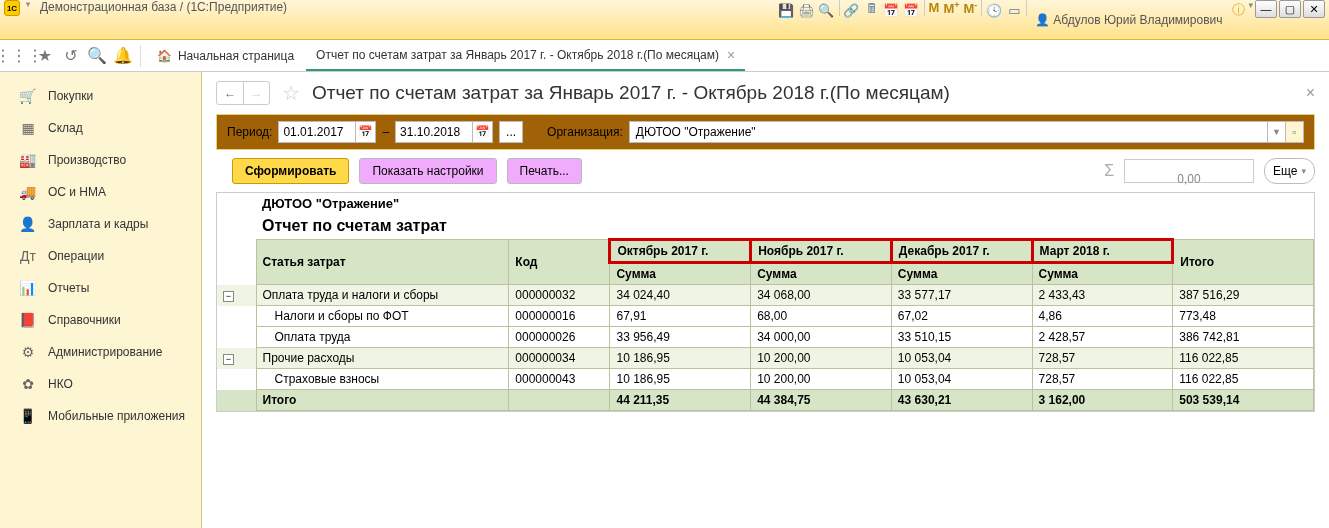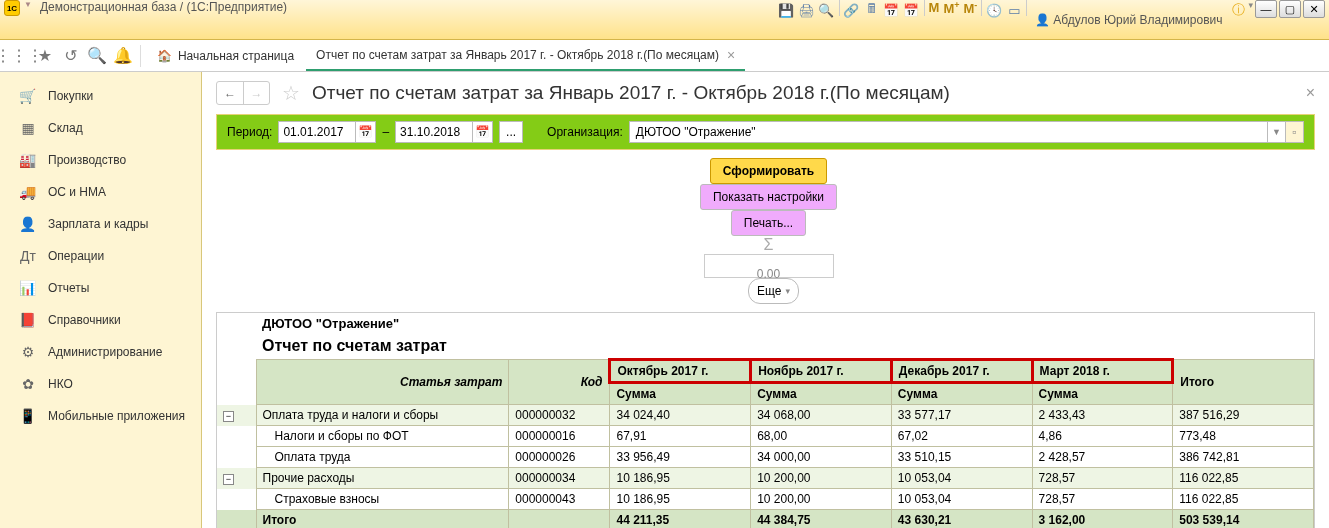--- a/index.html
+++ b/index.html
@@ -37,49 +37,49 @@
 .content { flex: 1; display: flex; flex-direction: column; }
 
 .page-hdr { height: 42px; display: flex; align-items: center; padding: 0 14px; }
 .nav-box { display: flex; border: 1px solid #ccc; border-radius: 3px; }
 .nav-btn { width: 26px; height: 22px; display: flex; align-items: center; justify-content: center; color: #666; cursor: pointer; }
 .nav-btn + .nav-btn { border-left: 1px solid #ccc; }
 .star-icon { margin: 0 12px; color: #ccc; font-size: 20px; cursor: pointer; }
 .page-title { font-size: 19px; color: #333; }
 .page-close { margin-left: auto; color: #999; font-size: 16px; cursor: pointer; }
 
-.params { margin: 0 14px 8px 14px; background: #84cc16; border: 1px solid #e8d278; padding: 6px 10px; display: flex; align-items: center; }
+.params { margin: 0 14px 8px 14px; background: #a16207; border: 1px solid #e8d278; padding: 6px 10px; display: flex; align-items: center; }
 .plabel { margin-right: 6px; }
 .pinput { height: 22px; border: 1px solid #bbb; background: #fff; padding: 0 4px; display: flex; align-items: center; }
 .pinput.date { width: 78px; }
 .pinput.cal { width: 20px; justify-content: center; color: #888; cursor: pointer; border-left: none; }
 .pdash { margin: 0 6px; }
 .pdots { width: 24px; height: 22px; border: 1px solid #bbb; background: #fff; margin-left: 6px; display: flex; align-items: center; justify-content: center; cursor: pointer; }
 .plabel2 { margin-left: 24px; margin-right: 6px; }
 .org-input { flex: 1; height: 22px; border: 1px solid #bbb; background: #fff; padding: 0 6px; display: flex; align-items: center; }
 .org-drop { width: 18px; height: 22px; border: 1px solid #bbb; border-left: none; background: #fff; display: flex; align-items: center; justify-content: center; color: #888; cursor: pointer; font-size: 9px; }
 .org-x { width: 18px; height: 22px; border: 1px solid #bbb; border-left: none; background: #fef5d3; display: flex; align-items: center; justify-content: center; color: #888; cursor: pointer; }
 
-.actions { margin: 0 14px 8px 30px; display: flex; align-items: center; flex-direction: column; }
+.actions { margin: 0 14px 8px 30px; display: flex; align-items: center; }
 .btn-primary { height: 26px; background: #ffd94a; border: 1px solid #cc9900; border-radius: 3px; padding: 0 12px; font-weight: bold; cursor: pointer; margin-right: 10px; }
 .btn-sec { height: 26px; background: #f0abfc; border: 1px solid #bbb; border-radius: 3px; padding: 0 12px; cursor: pointer; margin-right: 10px; }
 .act-spacer { flex: 1; }
 .sigma { color: #aaa; font-size: 16px; margin-right: 10px; }
 .sum-field { width: 130px; height: 24px; border: 1px solid #ccc; text-align: center; padding: 8px 6px; line-height: 22px; color: #888; margin-right: 10px; }
 .more-btn { height: 26px; background: #fff; border: 1px solid #bbb; border-radius: 12px; padding: 0 8px; cursor: pointer; display: flex; align-items: center; }
 .more-btn::after { content: "▾"; margin-left: 4px; font-size: 9px; color: #888; }
 
 .report-box { margin: 0 14px; border: 1px solid #ccc; overflow: auto; }
 .report { border-collapse: collapse; width: 100%; }
 .report td, .report th { border: 1px solid #c0c0a0; padding: 3px 6px; text-align: left; white-space: nowrap; }
 .report .no-b { border: none; }
 .report .subtitle { font-weight: bold; font-size: 13px; }
 .report .rtitle { font-weight: bold; font-size: 16px; }
 .hdr-cell { background: #d5e5c5; font-weight: bold; text-align: center; }
-.hdr-cell.left { text-align: right; font-style: italic; }
+.hdr-cell.left { text-align: left; }
 .red-box { border: 3px solid #cc0000 !important; }
 .num { text-align: right; }
 .group-row td { background: #eef5e4; }
 .total-row td { background: #d5e5c5; font-weight: bold; }
 .exp-col { width: 20px; text-align: center; border: none !important; }
 .exp-btn { width: 11px; height: 11px; border: 1px solid #888; display: inline-flex; align-items: center; justify-content: center; font-size: 9px; line-height: 1; cursor: pointer; background: #fff; }
 .tree-line { border: none !important; width: 12px; }
 .name-cell { width: 230px; }
 .code-cell { width: 92px; }
 .month-cell { width: 128px; }

